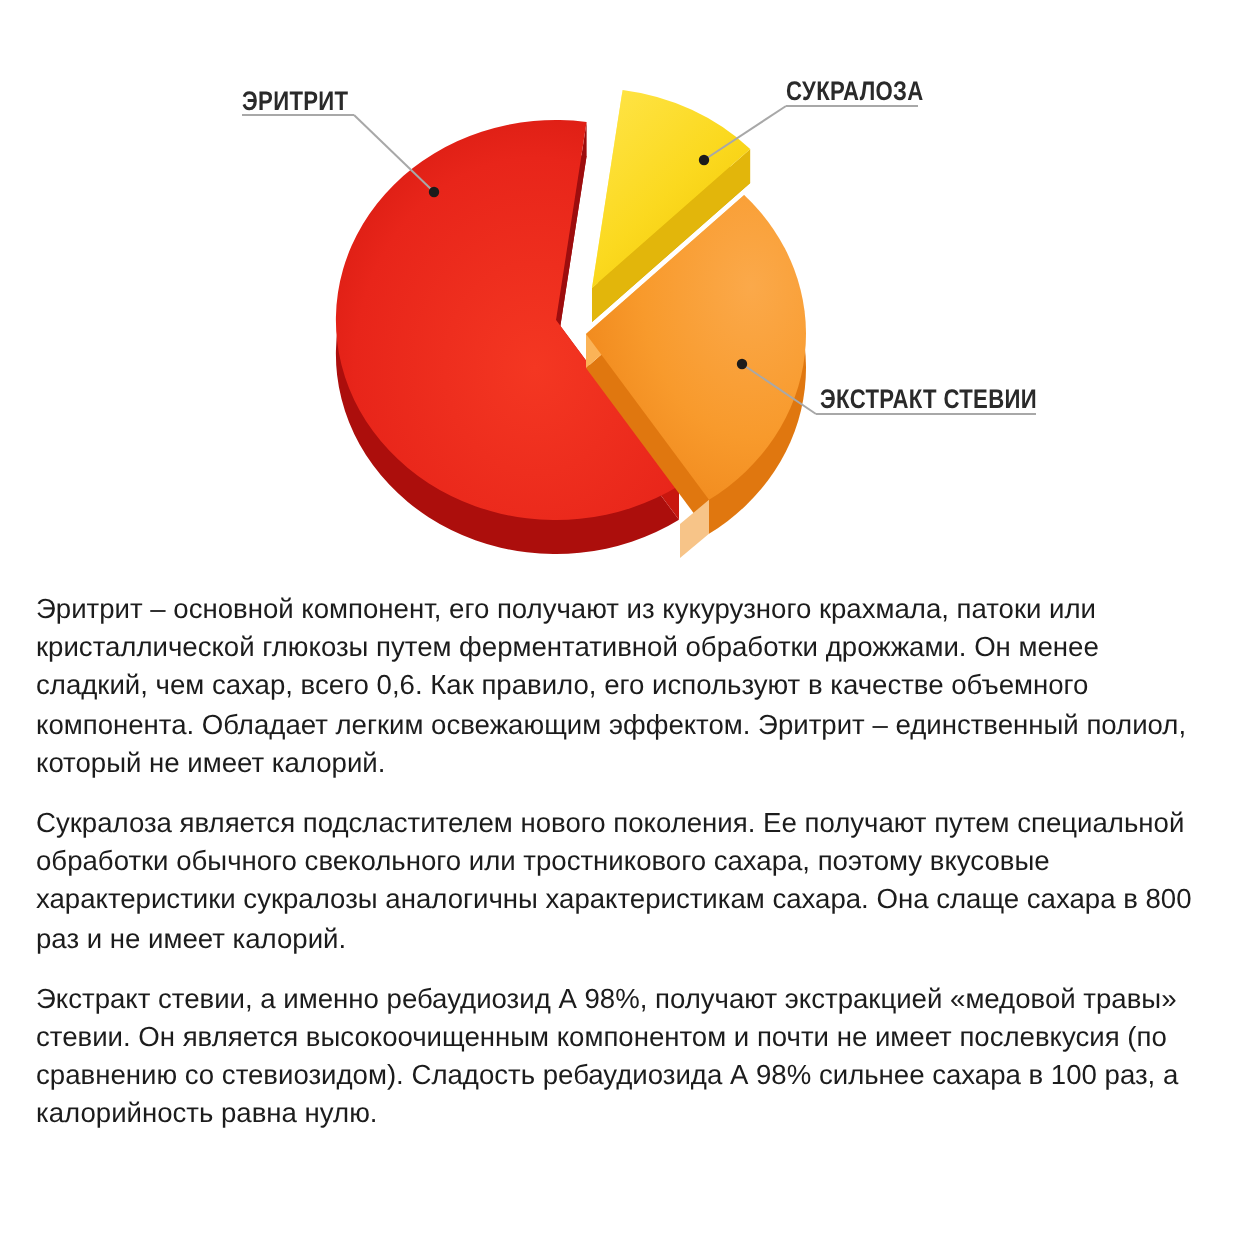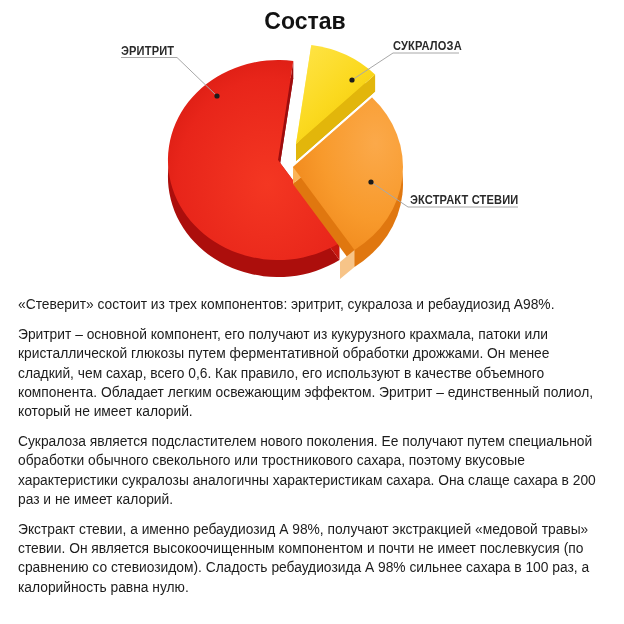--- a/index.html
+++ b/index.html
@@ -90,25 +90,23 @@
       <line x1="518" y1="207" x2="408" y2="207"></line>
       <line x1="408" y1="207" x2="371" y2="182"></line>
     </g>
     <g fill="#1b1b1b">
       <circle cx="217" cy="96" r="2.6"></circle>
       <circle cx="352" cy="80" r="2.6"></circle>
       <circle cx="371" cy="182" r="2.6"></circle>
     </g>
   </svg>
 
-  <div class="chart-title">Состав</div>
 
   <div class="slice-label label-erythritol">ЭРИТРИТ</div>
   <div class="slice-label label-sucralose">СУКРАЛОЗА</div>
   <div class="slice-label label-stevia">ЭКСТРАКТ СТЕВИИ</div>
 </div>
 
 <div class="text-block">
-  <p>«Стеверит» состоит из трех компонентов: эритрит, сукралоза и ребаудиозид А98%.</p>
   <p>Эритрит – основной компонент, его получают из кукурузного крахмала, патоки или кристаллической глюкозы путем ферментативной обработки дрожжами. Он менее сладкий, чем сахар, всего 0,6. Как правило, его используют в качестве объемного компонента. Обладает легким освежающим эффектом. Эритрит – единственный полиол, который не имеет калорий.</p>
-  <p>Сукралоза является подсластителем нового поколения. Ее получают путем специальной обработки обычного свекольного или тростникового сахара, поэтому вкусовые характеристики сукралозы аналогичны характеристикам сахара. Она слаще сахара в 200 раз и не имеет калорий.</p>
+  <p>Сукралоза является подсластителем нового поколения. Ее получают путем специальной обработки обычного свекольного или тростникового сахара, поэтому вкусовые характеристики сукралозы аналогичны характеристикам сахара. Она слаще сахара в 800 раз и не имеет калорий.</p>
   <p>Экстракт стевии, а именно ребаудиозид А 98%, получают экстракцией «медовой травы» стевии. Он является высокоочищенным компонентом и почти не имеет послевкусия (по сравнению со стевиозидом). Сладость ребаудиозида А 98% сильнее сахара в 100 раз, а калорийность равна нулю.</p>
 </div>
 
 </body></html>

